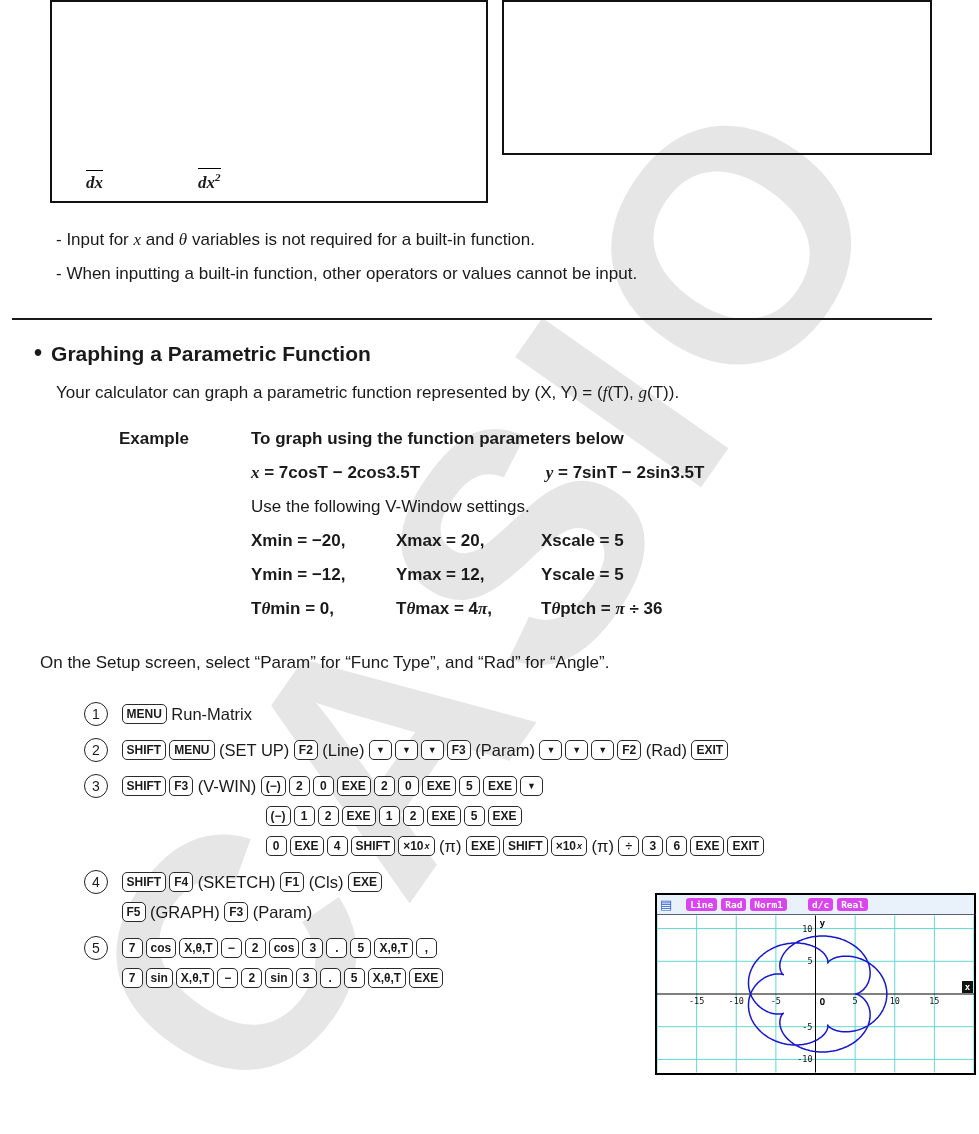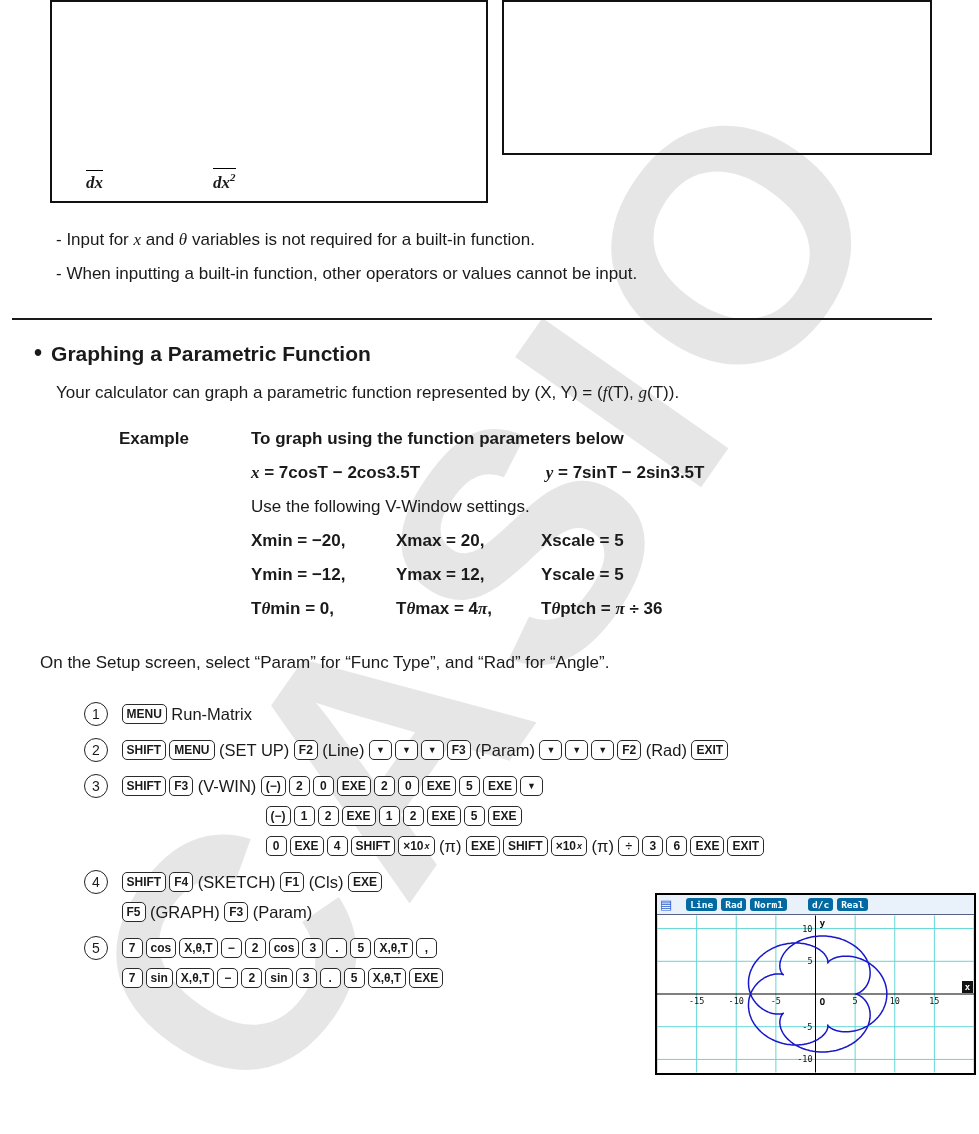--- a/index.html
+++ b/index.html
@@ -10,21 +10,21 @@
                font-size:330px; font-weight:bold; letter-spacing:18px; color:rgba(140,140,140,0.22);
                z-index:0; white-space:nowrap; pointer-events:none; font-family:"Liberation Sans",sans-serif; }
   .content { position:relative; z-index:1; width:932px;padding-left:12px; }
 
   .shotrow { display:flex; gap:14px; padding-left:38px; align-items:flex-start; }
   .shot { border:2px solid #111; background:transparent; position:relative; }
   .shot-left { width:465px; height:203px; }
   .shot-right { width:457px; height:155px; }
   .mathfrag { position:absolute; bottom:8px; font-family:"Liberation Serif",serif; font-style:italic;
               font-weight:bold; font-size:17px; }
-  .frag1 { left:34px; } .frag2 { left:161px; }
+  .frag1 { left:34px; } .frag2 { left:146px; }
   .ol { border-top:1.6px solid #000; padding-top:2px; display:inline-block; }
   .mathfrag sup { font-size:11px; }
 
   .notes { margin:27px 0 0 44px; }
   .note { margin:0 0 14px 0; font-size:17px; }
   .vi { font-family:"Liberation Serif",serif; font-style:italic; }
   .b { font-weight:bold; }
 
   .rule { display:block; border:none; border-top:2.5px solid #1a1a1a; margin:34px 0 0 0; height:0; }
 
@@ -54,21 +54,21 @@
          font-weight:bold; font-size:12px; margin:0 1.5px; line-height:1; }
   .key sup { font-size:9px; font-style:italic; margin-left:1px; }
   .keydown { font-size:9px; padding:0 6px; }
   .ktext { font-size:16.5px; margin:0 3px; }
 
   .calc { position:absolute; left:655px; top:893px; width:321px; height:182px; border:2px solid #000;
           background:#fff; display:flex; flex-direction:column; }
   .statusbar { height:20px; background:#e9f1fb; border-bottom:1px solid #55617f; display:flex;
                align-items:center; gap:4px; padding:0 3px; flex:none; }
   .doc-icon { color:#2a5bd0; font-size:13px; line-height:1; margin-right:10px; }
-  .sbadge { background:#0369a1; color:#fff; font-family:"DejaVu Sans Mono",monospace; font-weight:bold;
+  .sbadge { background:#d946ef; color:#fff; font-family:"DejaVu Sans Mono",monospace; font-weight:bold;
             font-size:9.5px; padding:1.5px 4px; border-radius:3px; line-height:1; }
   .sbadge.gap { margin-left:17px; }
   .graph-area { flex:1; }
   .graph-area svg { display:block; }
 </style>
 </head>
 <body>
 
 <div class="page">
   <div class="watermark">CASIO</div>

